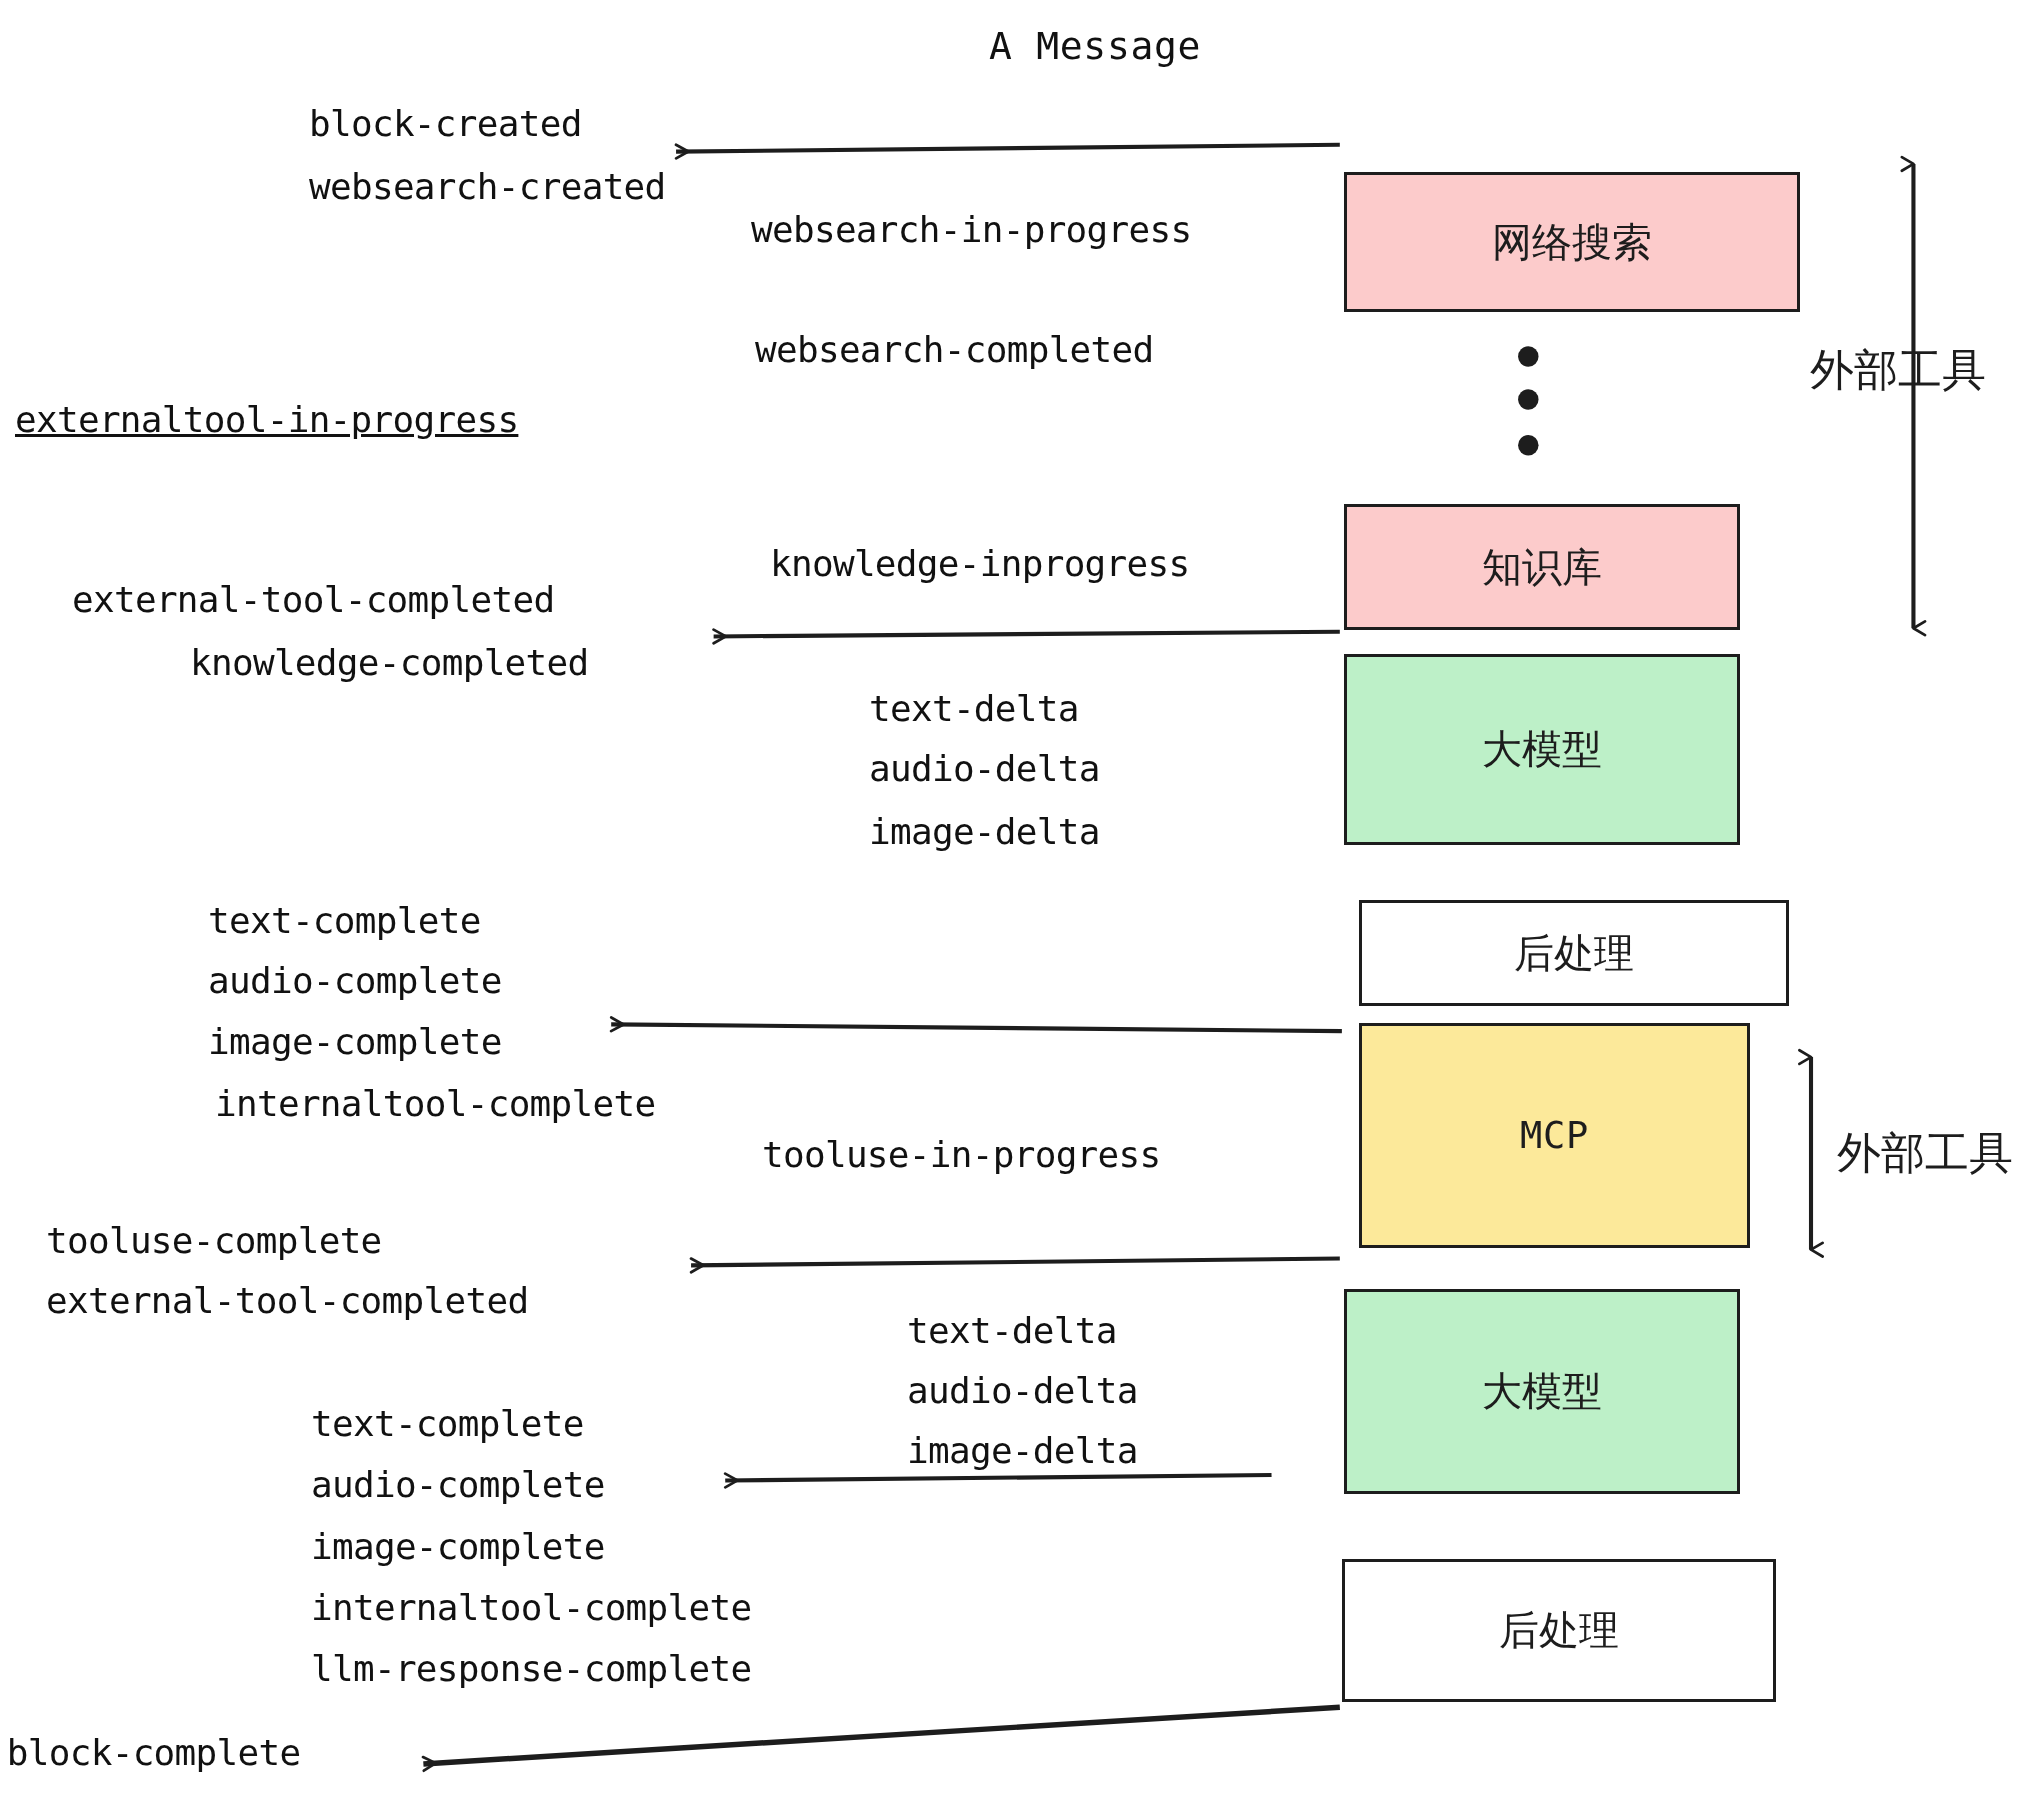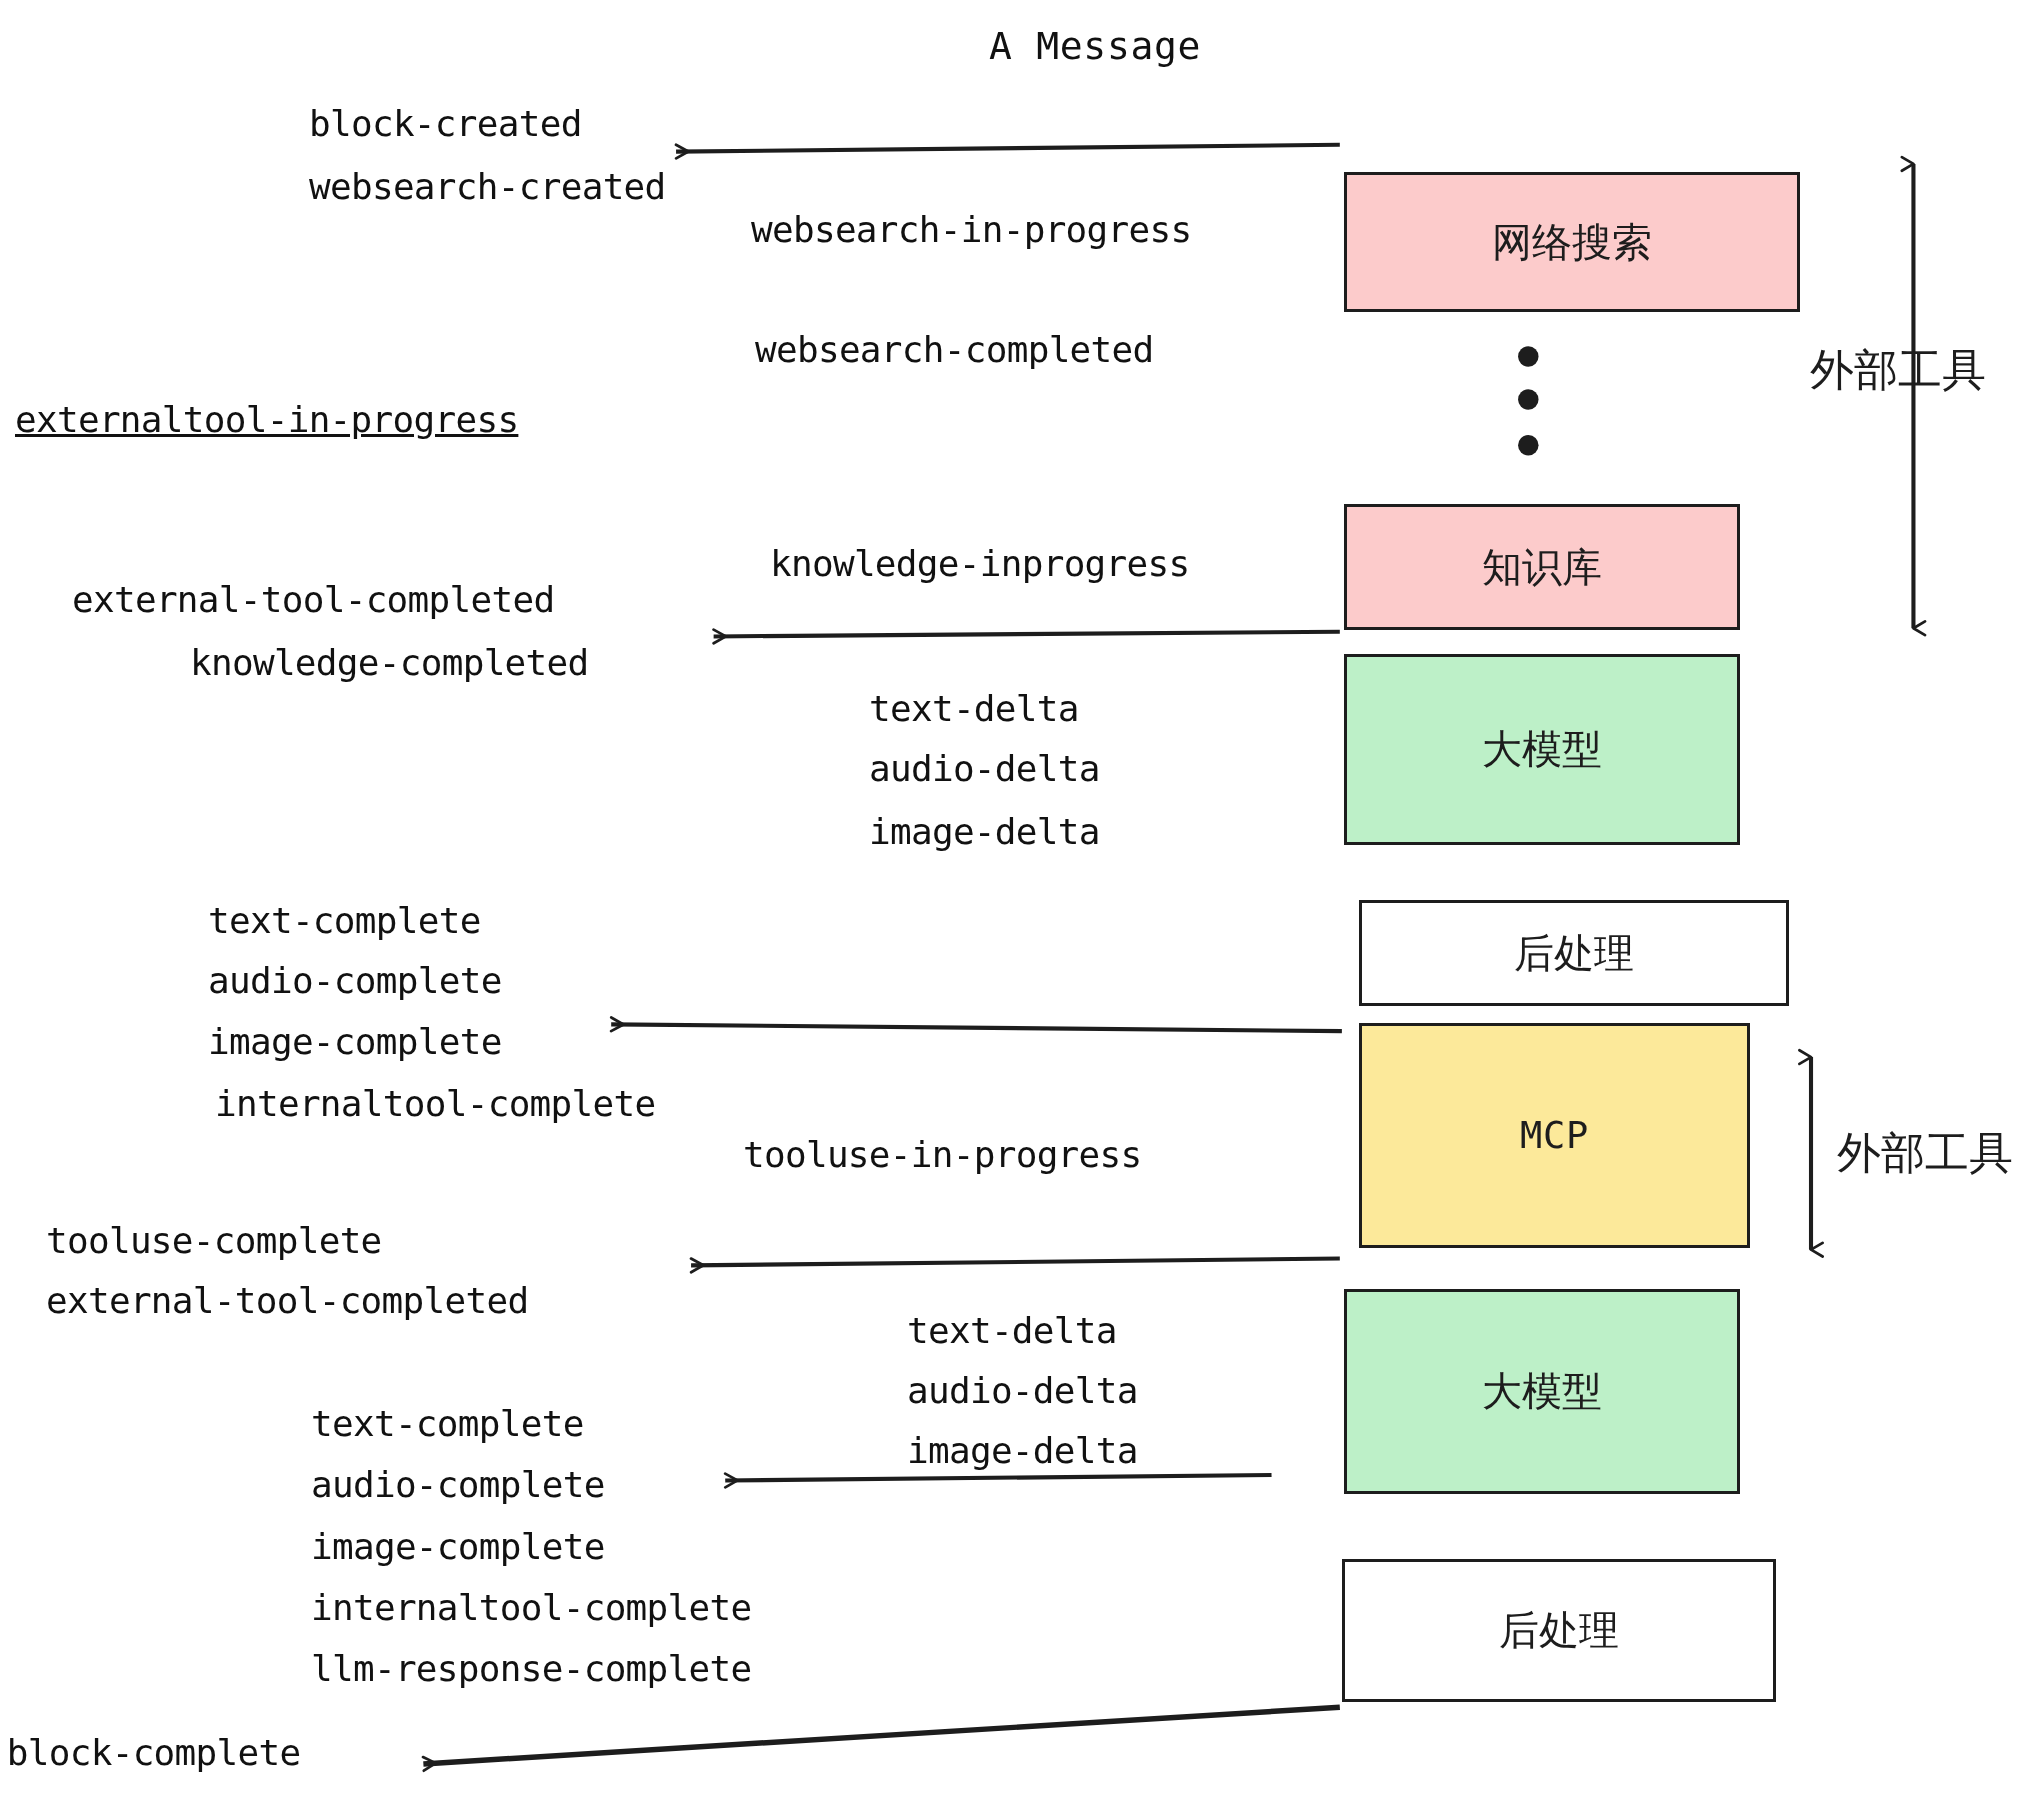--- a/index.html
+++ b/index.html
@@ -142,21 +142,21 @@
   <div class="evt" style="left:770px; top:546px;">knowledge-inprogress</div>
   <div class="evt" style="left:72px;  top:582px;">external-tool-completed</div>
   <div class="evt" style="left:190px;  top:645px;">knowledge-completed</div>
   <div class="evt" style="left:869px; top:691px;">text-delta</div>
   <div class="evt" style="left:869px; top:751px;">audio-delta</div>
   <div class="evt" style="left:869px; top:814px;">image-delta</div>
   <div class="evt" style="left:208px;  top:903px;">text-complete</div>
   <div class="evt" style="left:208px;  top:963px;">audio-complete</div>
   <div class="evt" style="left:208px;  top:1024px;">image-complete</div>
   <div class="evt" style="left:215px;  top:1086px;">internaltool-complete</div>
-  <div class="evt" style="left:743px; top:1137px;">tooluse-in-progress</div>
+  <div class="evt" style="left:762px; top:1137px;">tooluse-in-progress</div>
   <div class="evt" style="left:46px;   top:1223px;">tooluse-complete</div>
   <div class="evt" style="left:46px;   top:1283px;">external-tool-completed</div>
   <div class="evt" style="left:907px; top:1313px;">text-delta</div>
   <div class="evt" style="left:907px; top:1373px;">audio-delta</div>
   <div class="evt" style="left:907px; top:1433px;">image-delta</div>
   <div class="evt" style="left:311px;  top:1406px;">text-complete</div>
   <div class="evt" style="left:311px;  top:1467px;">audio-complete</div>
   <div class="evt" style="left:311px;  top:1529px;">image-complete</div>
   <div class="evt" style="left:311px;  top:1590px;">internaltool-complete</div>
   <div class="evt" style="left:311px;  top:1651px;">llm-response-complete</div>

